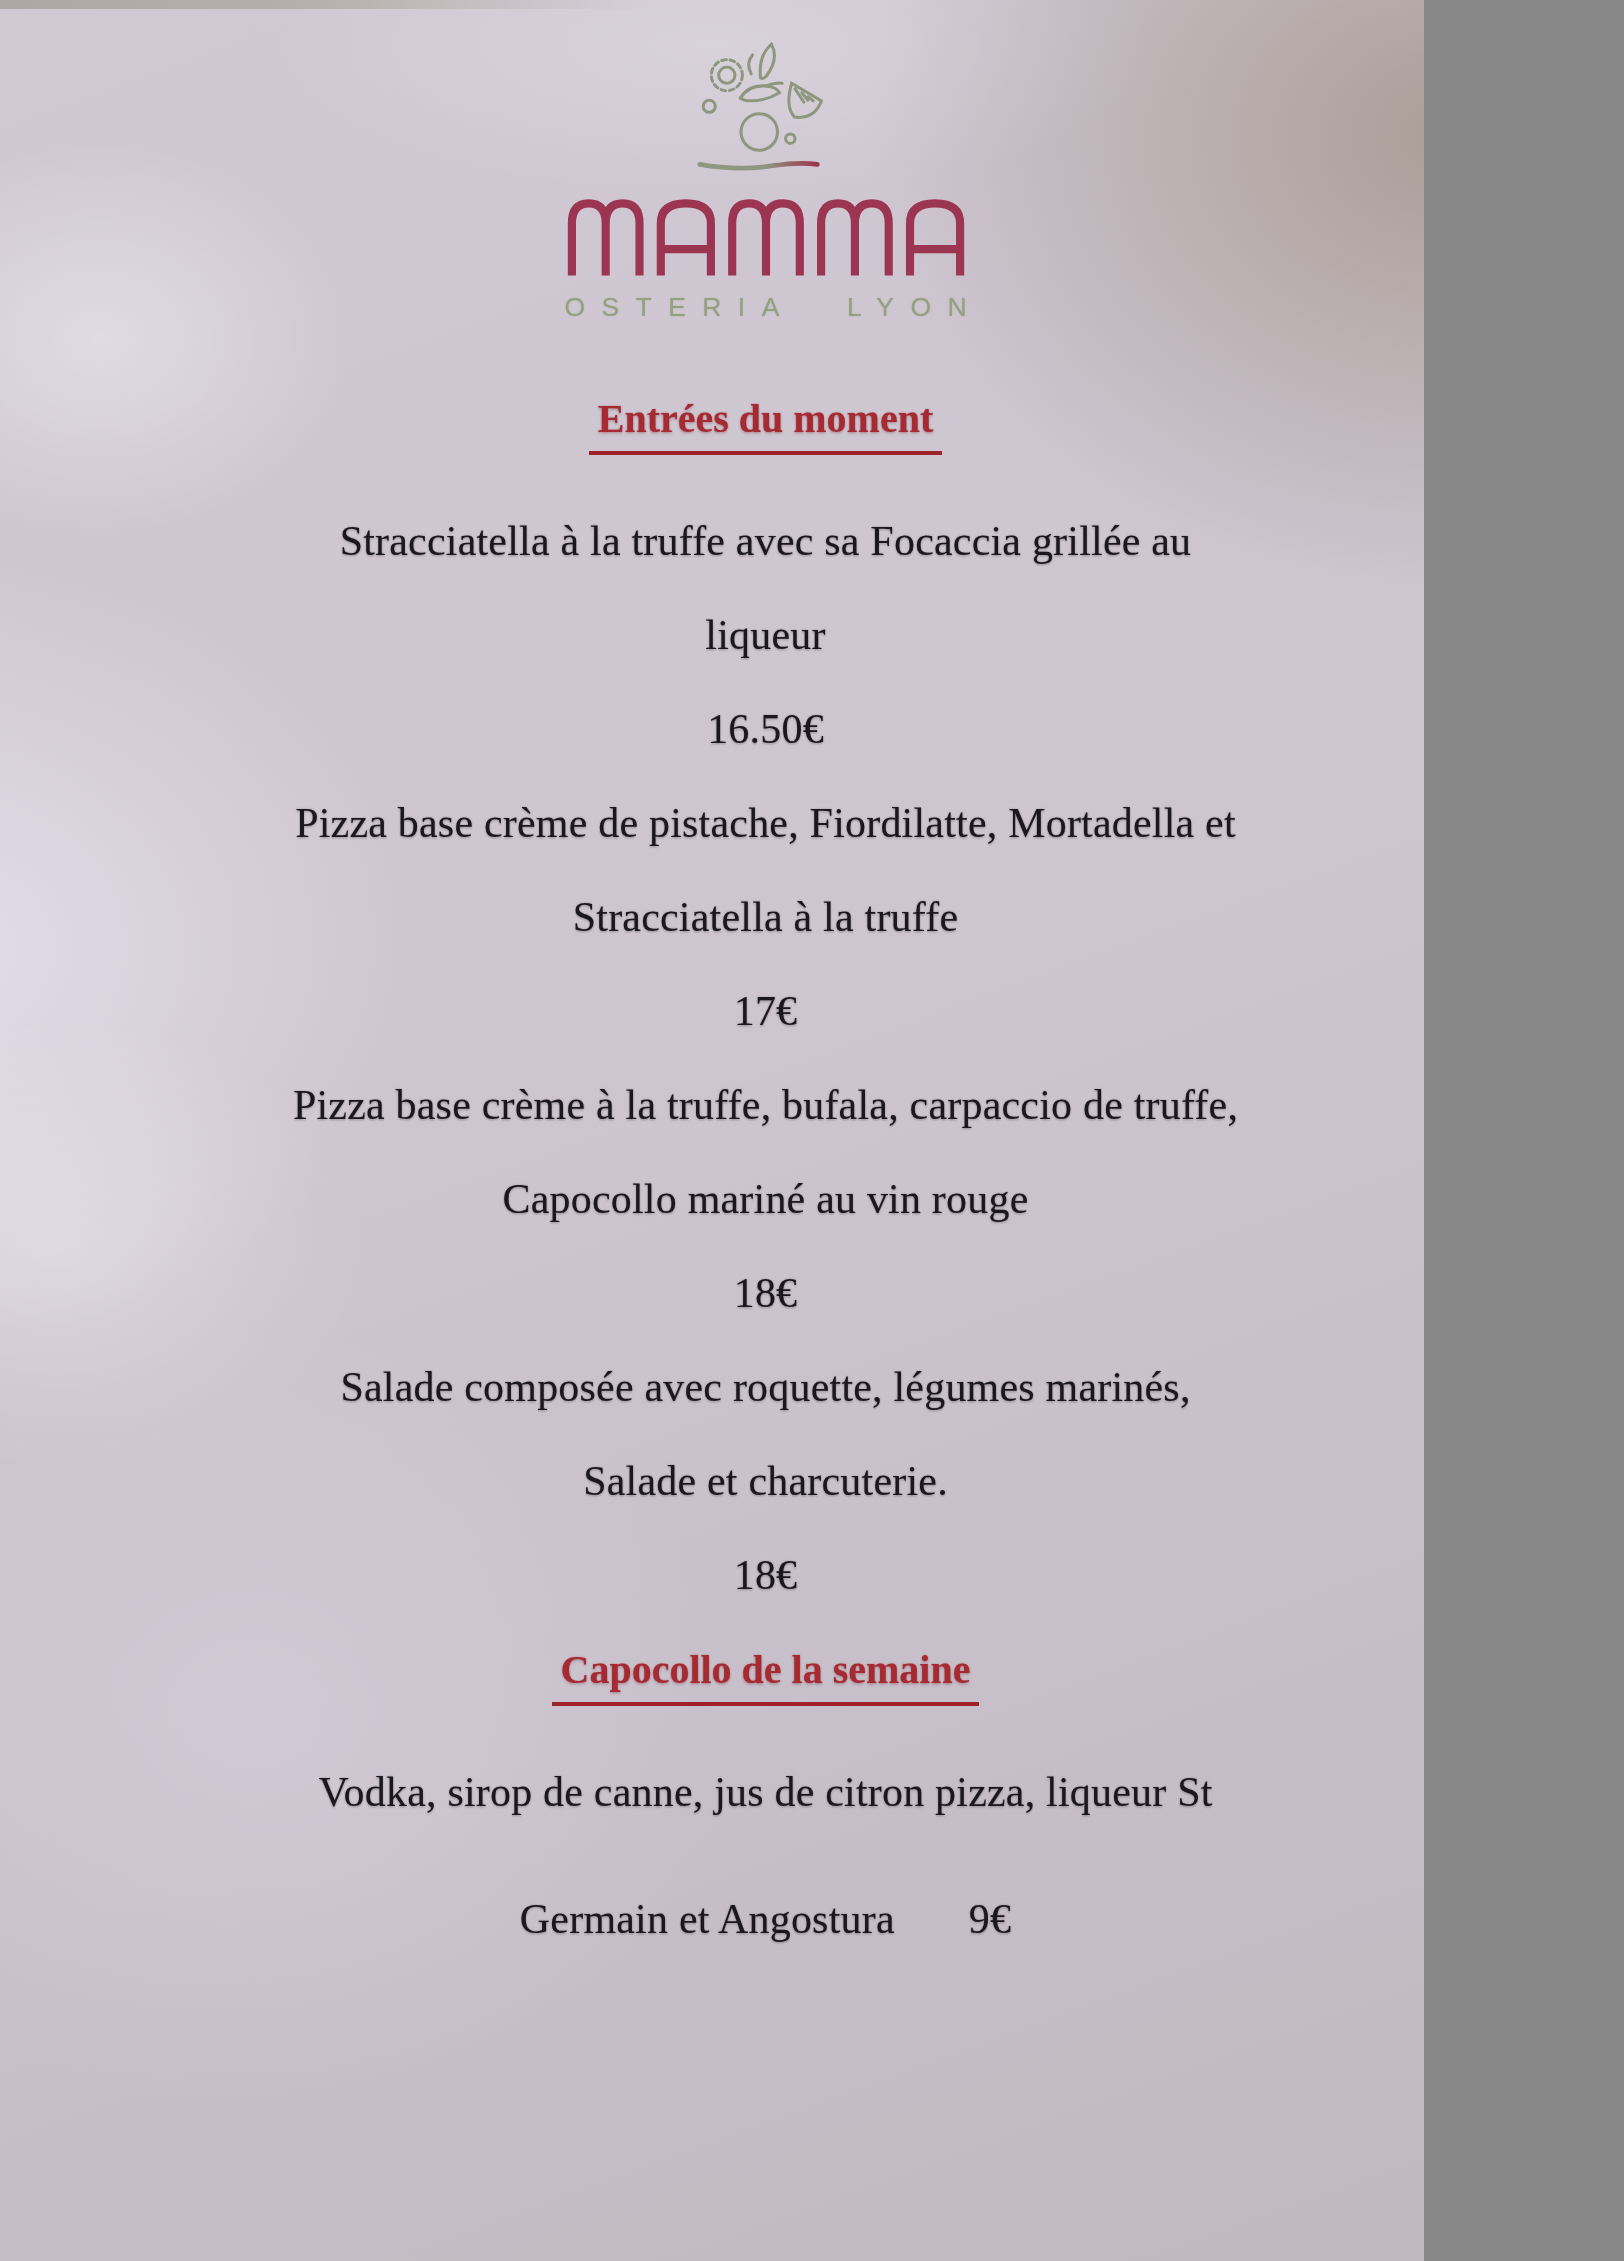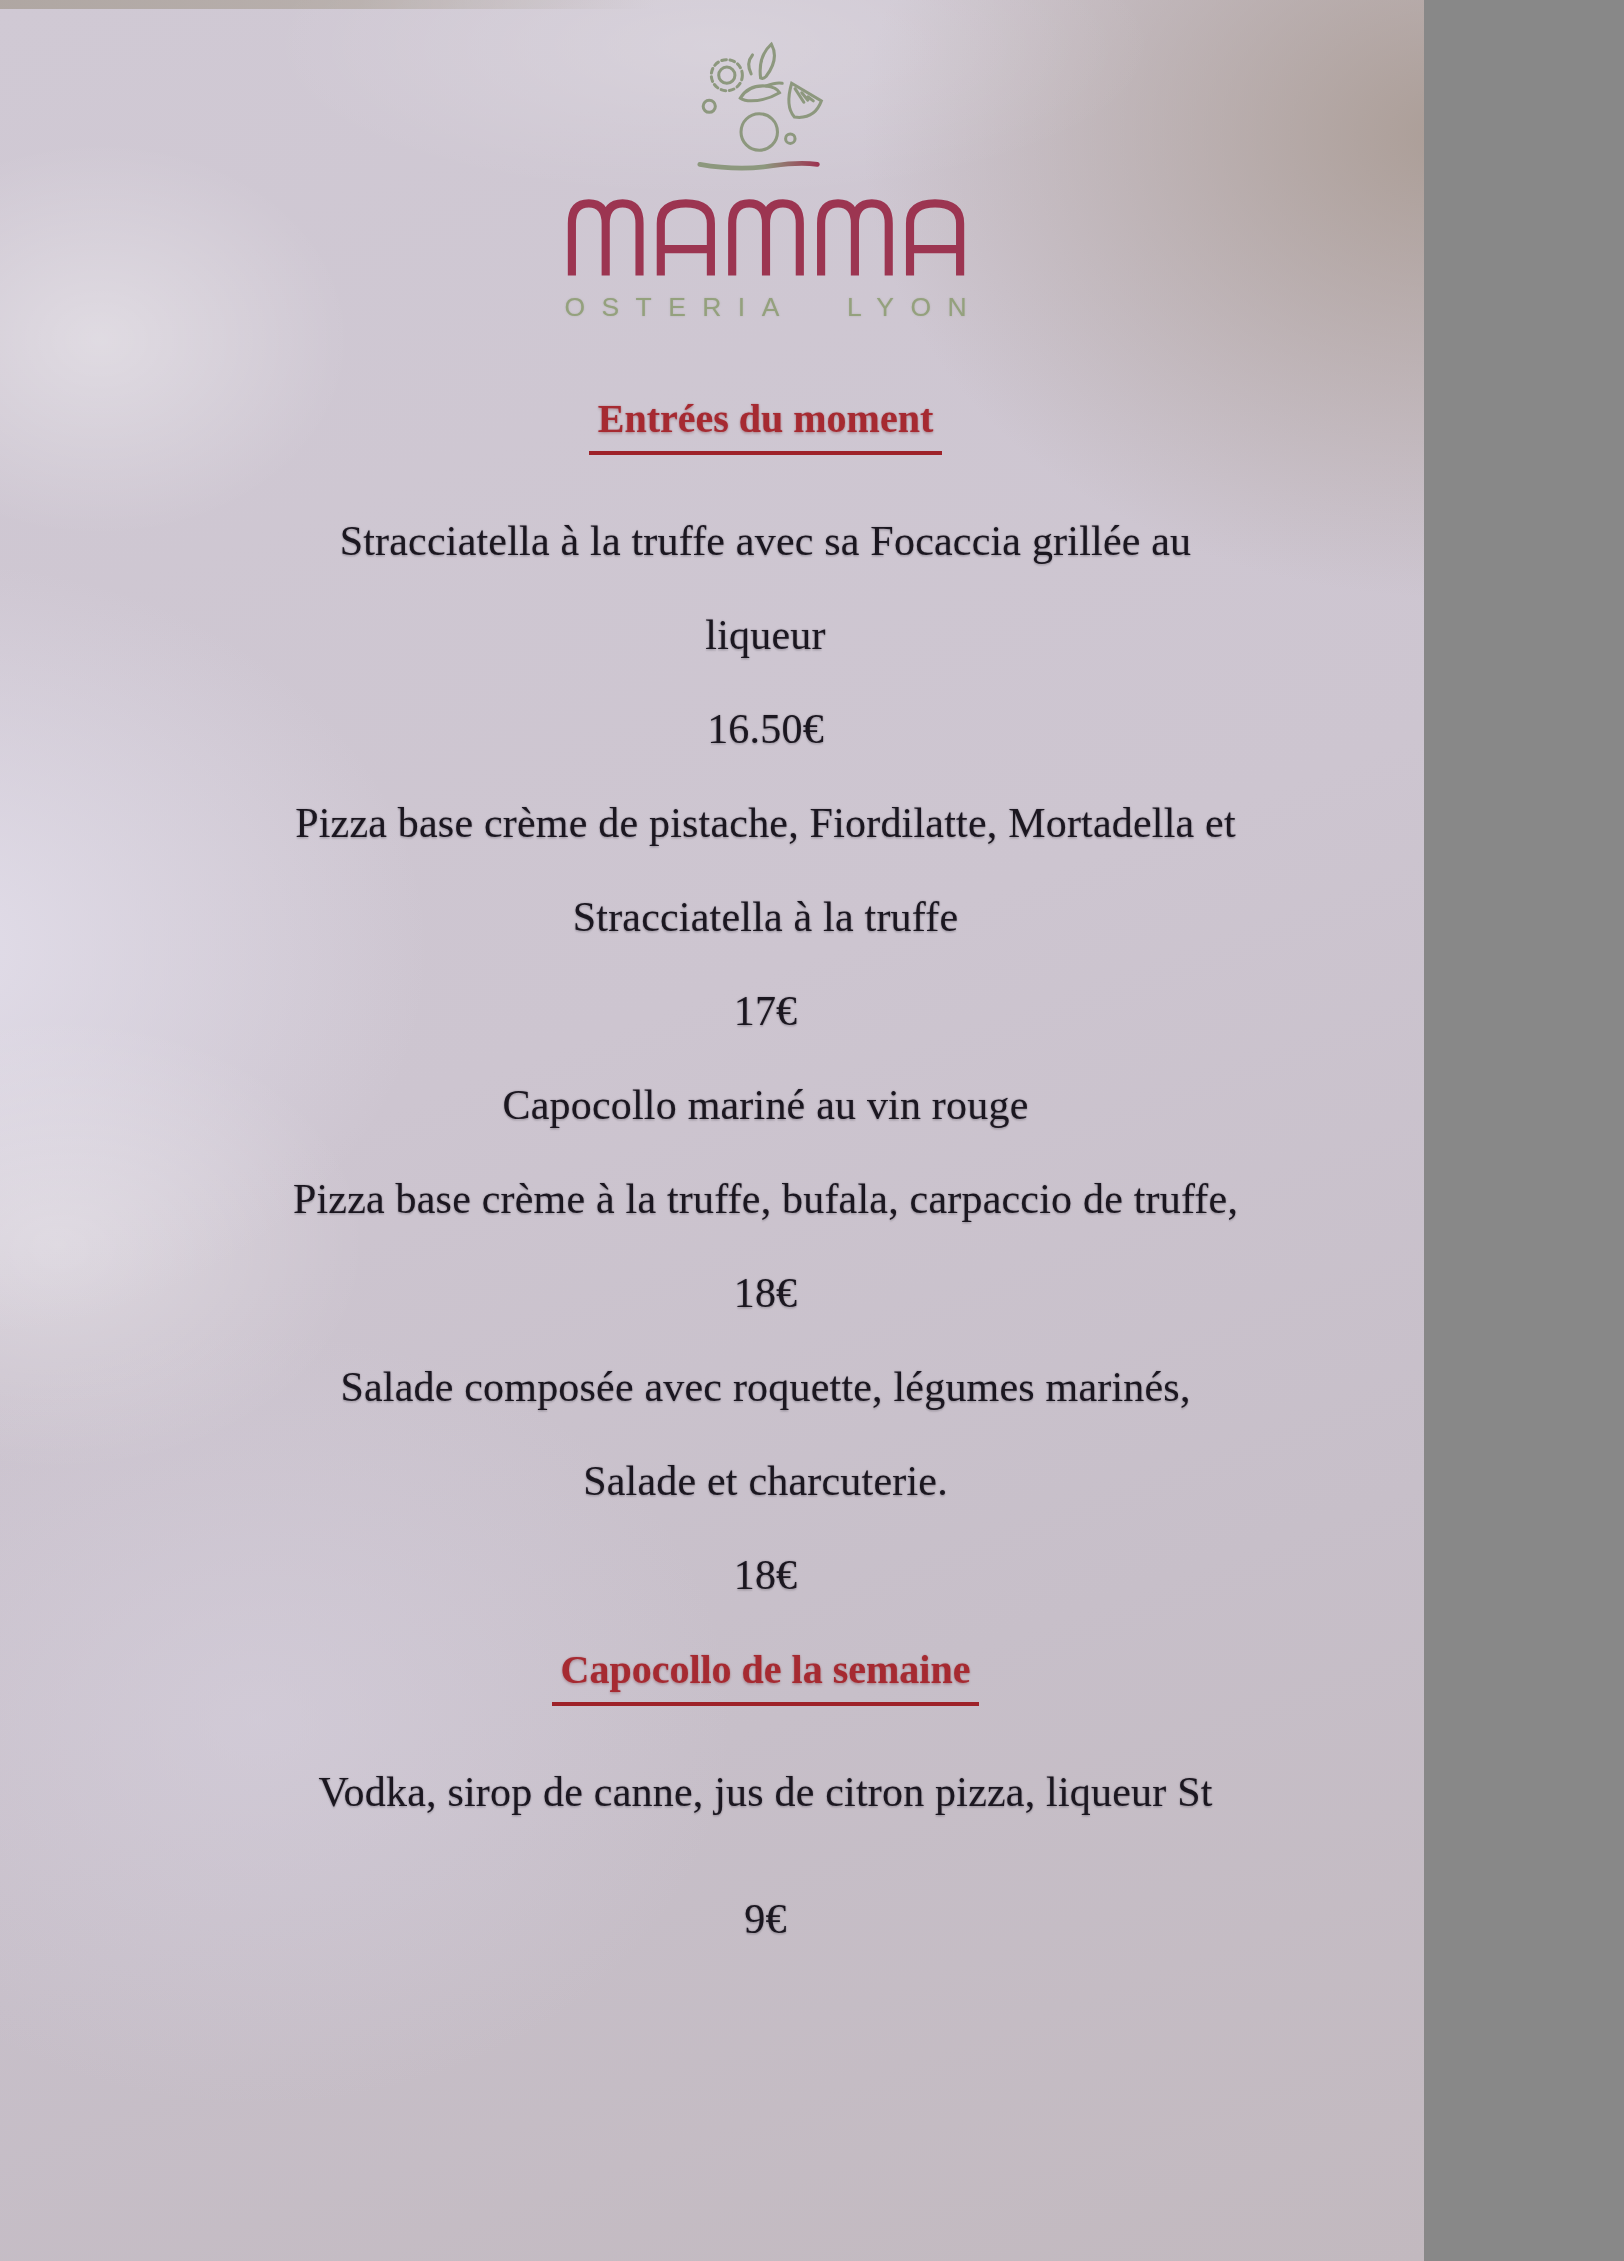--- a/index.html
+++ b/index.html
@@ -120,31 +120,32 @@
         <section>
           <div class="heading"><span>Entrées du moment</span></div>
           <div class="line">Stracciatella à la truffe avec sa Focaccia grillée au</div>
           <div class="line">liqueur</div>
           <div class="line price">16.50€</div>
         </section>
         <section>
           <div class="line">Pizza base crème de pistache, Fiordilatte, Mortadella et</div>
           <div class="line">Stracciatella à la truffe</div>
           <div class="line price">17€</div>
+          <div class="line">Pizza base crème à la truffe, bufala, carpaccio de truffe,</div>
           <div class="line">Capocollo mariné au vin rouge</div>
-          <div class="line">Pizza base crème à la truffe, bufala, carpaccio de truffe,</div>
           <div class="line price">18€</div>
           <div class="line">Salade composée avec roquette, légumes marinés,</div>
           <div class="line">Salade et charcuterie.</div>
           <div class="line price">18€</div>
         </section>
         <section class="loose">
           <div class="heading"><span>Capocollo de la semaine</span></div>
           <div class="line">Vodka, sirop de canne, jus de citron pizza, liqueur St</div>
           <div class="line inline-price">
+            <span>Germain et Angostura</span>
             <span>9€</span>
           </div>
         </section>
       </div>
 
   </div>
 </div>
 
 
 </body></html>

